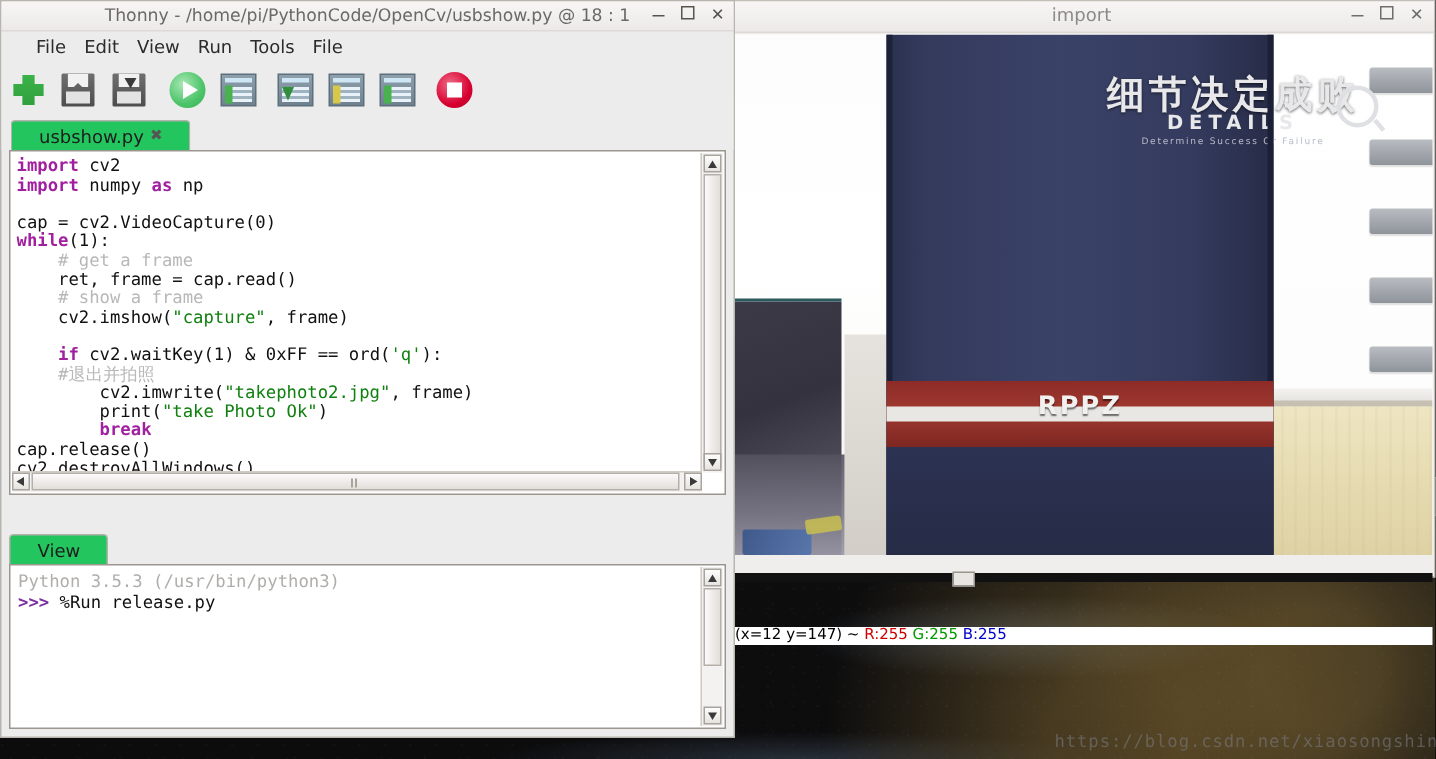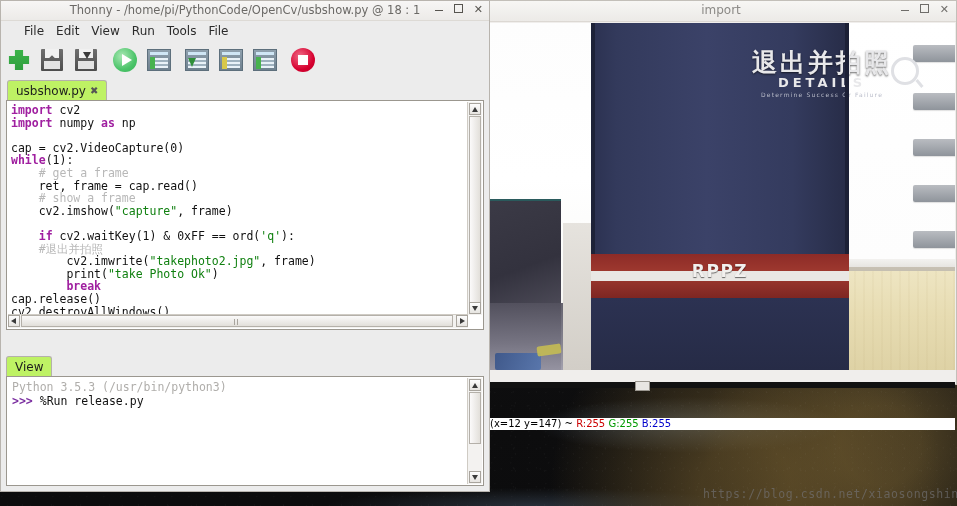--- a/index.html
+++ b/index.html
@@ -157,22 +157,22 @@
   .dbg-mark.y{background:#d8c84a;}
   .dbg-mark.arrow{background:none;}
   .dbg-mark.arrow::after{content:"";position:absolute;left:0;top:1px;width:0;height:0;
       border-left:4px solid transparent;border-right:4px solid transparent;border-top:9px solid #2f8f3a;}
   .ic-stop{width:24px;height:24px;margin-top:1px;border-radius:50%;
       background:radial-gradient(circle at 38% 34%,#f06a86,#d6002f 62%,#b80028);position:relative;}
   .ic-stop::after{content:"";position:absolute;left:7px;top:7px;width:10px;height:10px;background:#fff;}
 
   
   #editor-tabs{height:20px;padding-left:6px;display:flex;align-items:flex-end;background:#ececec;}
-  .etab{height:19px;display:flex;align-items:center;gap:4px;padding:0 8px;font-size:12px;color:#1d1d1d;
-    background:#bef264;border:1px solid #b5b1ab;border-bottom:none;border-radius:3px 3px 0 0;}
+  .etab{height:19px;display:flex;align-items:center;gap:4px;padding:0 18px;font-size:12px;color:#1d1d1d;
+    background:#22c55e;border:1px solid #b5b1ab;border-bottom:none;border-radius:3px 3px 0 0;}
   .etab .x{font-size:10px;color:#555;cursor:pointer;}
 
   #editor{position:absolute;left:5px;top:99px;width:478px;height:230px;
     background:#fff;border:1px solid #9b978f;box-sizing:border-box;}
   #code{position:absolute;left:4px;top:3px;right:17px;bottom:15px;overflow:hidden;
     font-family:"DejaVu Sans Mono","Liberation Mono",monospace;font-size:11.5px;line-height:12.6px;
     color:#111;white-space:pre;}
   .kw{color:#a020a0;font-weight:bold;}
   .str{color:#108010;}
   .cmt{color:#b8b8b8;}
@@ -245,21 +245,21 @@
 
     <div class="v-bottomleft"></div>
     <div class="v-chair"></div>
     <div class="v-chair2"></div>
     <div class="v-chairblue"></div>
     <div class="v-chairyel"></div>
 
     <div class="v-pillar">
       <div class="v-logo">
         <div class="v-magnifier"></div>
-        <div class="v-logo-cn">退出并拍照</div>
+        <div class="v-logo-cn">细节决定成败</div>
         <div class="v-logo-en">DETAILS</div>
         <div class="v-logo-sub">Determine Success Or Failure</div>
       </div>
     </div>
     <div class="v-pillar-edgeL"></div>
     <div class="v-pillar-edgeR"></div>
     <div class="v-redband"></div>
     <div class="v-whiteband"></div>
     <div class="v-blueband"></div>
     <div class="v-rppz">RPPZ</div>

